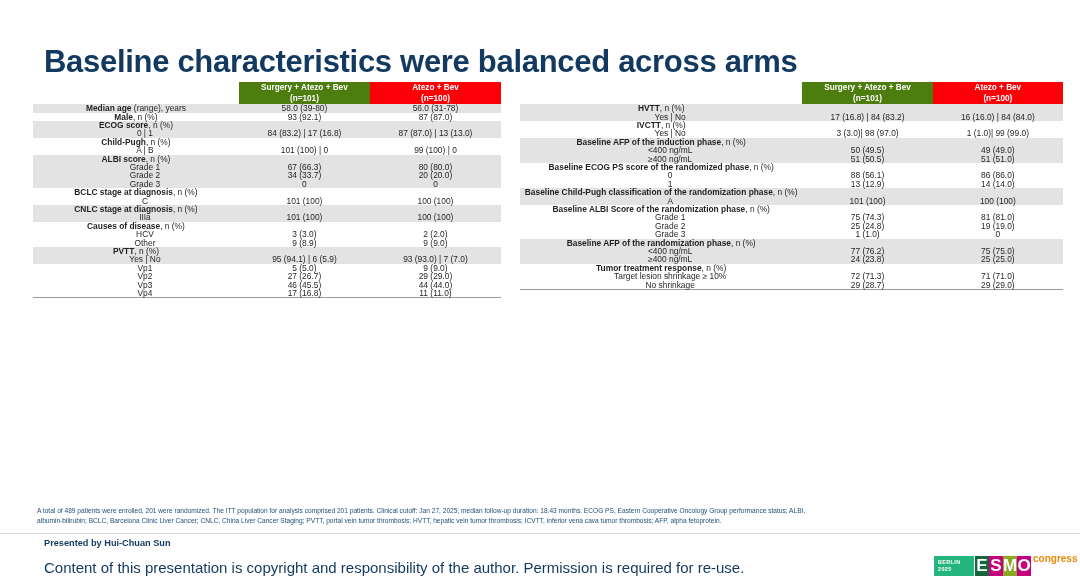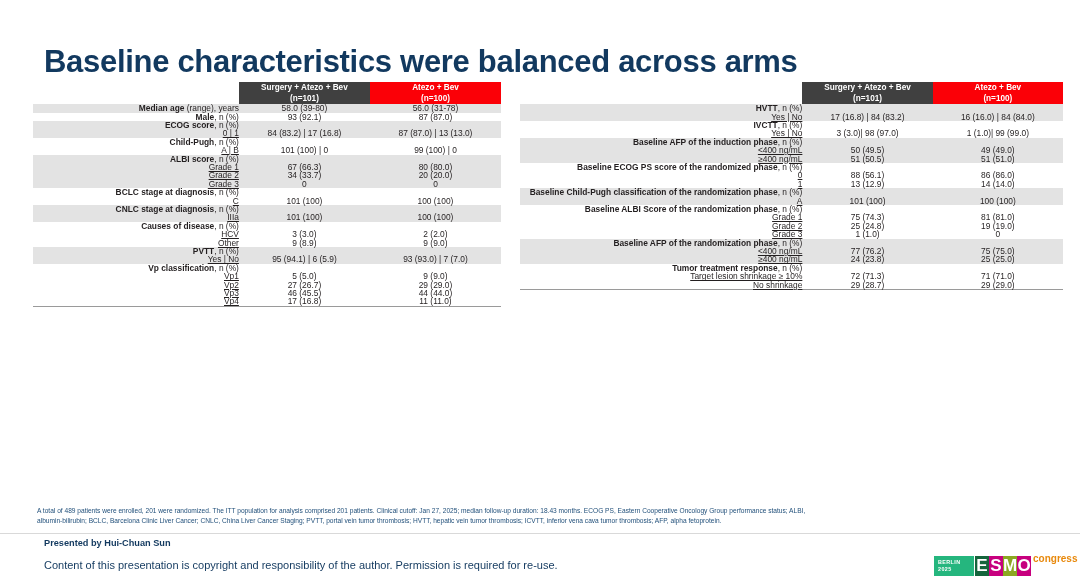--- a/index.html
+++ b/index.html
@@ -63,31 +63,31 @@
   
   .hdr-blank { background: #ffffff; border-bottom: none; }
   .hdr-cell {
     color: #ffffff;
     font-size: 8.2px;
     font-weight: bold;
     text-align: center;
     line-height: 1.35;
     padding: 4px 2px 4px 2px;
   }
-  .hdr-blue { background: #404040; }
+  .hdr-blue { background: #4d7c0f; }
   .hdr-red  { background: #FB0007; }
 
   .r-label {
     font-size: 8.4px;
     line-height: 1.0;
     padding: 3.3px 2px 3.3px 6px;
-    text-align: right;
+    text-align: center;
     white-space: nowrap;
   }
-  .r-label.sub { padding-left: 18px; text-decoration: underline; }
+  .r-label.sub { padding-left: 18px; }
   .r-label b { font-weight: bold; }
   .r-val {
     font-size: 8.4px;
     line-height: 1.0;
     text-align: center;
     padding: 3.3px 2px;
     white-space: nowrap;
   }
   tr.shade td { background: #E3E3E3; }
   tr.plain td { background: #ffffff; }
@@ -119,21 +119,21 @@
     left: 44px;
     top: 538px;
     font-size: 9.2px;
     font-weight: bold;
     color: #12395F;
   }
   .copyright {
     position: absolute;
     left: 44px;
     top: 559px;
-    font-size: 11px;
+    font-size: 15px;
     color: #12395F;
   }
 
   
   .esmo-logo {
     position: absolute;
     left: 934px;
     top: 552px;
     width: 120px;
     height: 28px;
@@ -299,25 +299,20 @@
               <td class="r-label"><b>PVTT</b>, n (%)</td>
               <td class="r-val"></td>
               <td class="r-val"></td>
             </tr>
             <tr class="shade">
               <td class="r-label sub">Yes | No</td>
               <td class="r-val">95 (94.1) | 6 (5.9)</td>
               <td class="r-val">93 (93.0) | 7 (7.0)</td>
             </tr>
             <tr class="plain">
-              <td class="r-label"><b>Vp classification</b>, n (%)</td>
-              <td class="r-val"></td>
-              <td class="r-val"></td>
-            </tr>
-            <tr class="plain">
               <td class="r-label sub">Vp1</td>
               <td class="r-val">5 (5.0)</td>
               <td class="r-val">9 (9.0)</td>
             </tr>
             <tr class="plain">
               <td class="r-label sub">Vp2</td>
               <td class="r-val">27 (26.7)</td>
               <td class="r-val">29 (29.0)</td>
             </tr>
             <tr class="plain">

